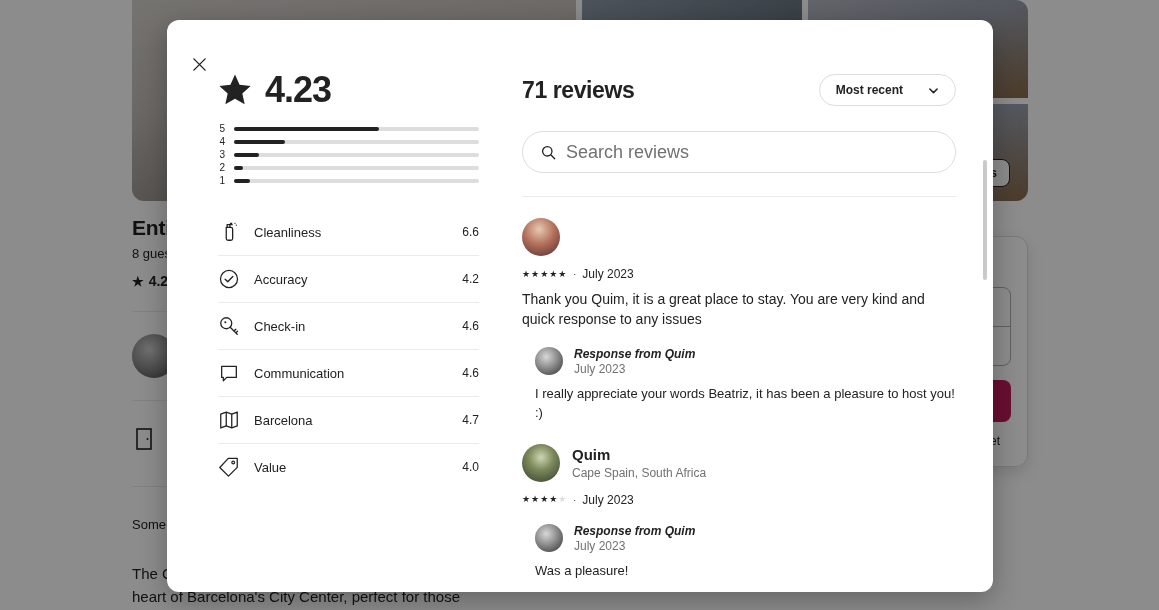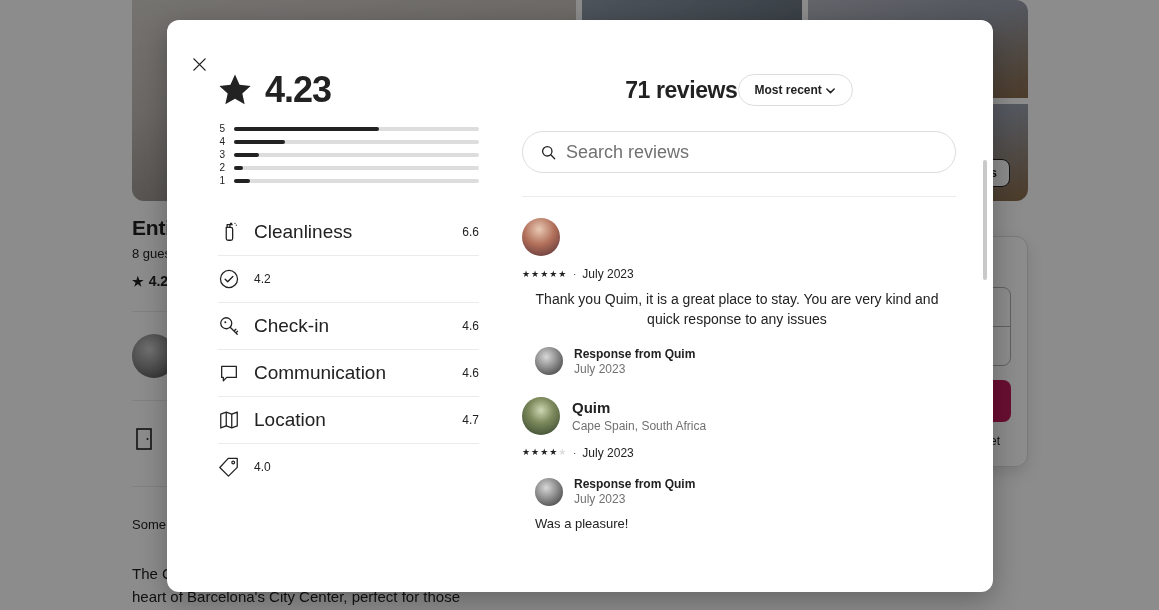--- a/index.html
+++ b/index.html
@@ -150,32 +150,32 @@
   .bar-track { flex:1; height:4px; background:#dddddd; border-radius:2px; position:relative; }
   .bar-fill { position:absolute; left:0; top:0; height:4px; background:#222222; border-radius:2px; }
 
   .cats { margin-top:22px; }
   .cat-row {
     display:flex; align-items:center; gap:14px;
     padding:12px 0; border-top:1px solid #ebebeb;
   }
   .cat-row:first-child { border-top:none; }
   .cat-ico { width:22px; height:22px; flex:none; color:#222; }
-  .cat-name { flex:1; font-size:19px; color:#222; }
+  .cat-name { flex:1; font-size:13px; color:#222; }
   .cat-val { font-size:12px; color:#222; }
 
   
   .right-pane {
     flex:1; padding: 54px 37px 0 11px;
     position:relative; overflow:hidden;
   }
-  .rp-head { display:flex; align-items:center; justify-content:center; }
+  .rp-head { display:flex; align-items:center; justify-content:space-between; }
   .rp-title { font-size:23px; font-weight:700; letter-spacing:-.4px; }
   .sort-btn {
-    display:flex; align-items:center; gap:3px;
+    display:flex; align-items:center; gap:25px;
     border:1px solid #dddddd; border-radius:20px;
     padding:8px 16px; font-size:12px; font-weight:600; color:#222;
     background:#fff; cursor:pointer; font-family:inherit;
   }
   .chev { width:11px; height:11px; }
 
   .search-box {
     margin-top:25px; height:42px;
     border:1px solid #dddddd; border-radius:24px;
     display:flex; align-items:center; gap:10px; padding:0 18px;
@@ -197,25 +197,25 @@
   .ava.a2 { background: radial-gradient(circle at 50% 35%, #cdd6b3 0%, #7d8a5c 40%, #2f3d2a 100%); }
   .ava.host { background: radial-gradient(circle at 40% 35%, #d8d8d8 0%, #8c8c8c 45%, #2e2e2e 100%); }
   .ava.sm { width:28px; height:28px; }
   .rev-name { font-size:15px; font-weight:600; line-height:1.2; }
   .rev-loc { font-size:12px; color:#717171; margin-top:2px; }
   .rev-meta { display:flex; align-items:center; gap:6px; margin-top:11px; }
   .stars { letter-spacing:1px; font-size:9px; color:#222; line-height:1; }
   .stars .off { color:#dddddd; }
   .dot { font-size:9px; color:#222; }
   .rev-date { font-size:12px; color:#222; }
-  .rev-body { margin-top:8px; font-size:14px; line-height:1.45; color:#222; max-width:430px;text-align:center; }
+  .rev-body { margin-top:8px; font-size:14px; line-height:1.45; color:#222; max-width:430px; }
 
   .host-reply { margin-top:17px; margin-left:13px; }
   .hr-head { display:flex; align-items:center; gap:11px; }
-  .hr-name { font-size:12px; font-weight:600; line-height:1.2; }
+  .hr-name { font-size:12px; font-weight:600; line-height:1.2;font-style:italic; }
   .hr-date { font-size:12px; color:#717171; margin-top:1px; }
   .hr-body { margin-top:9px; font-size:13px; line-height:1.45; color:#222; max-width:420px; }
 
   .scroll-thumb {
     position:absolute; right:6px; top:140px; width:4px; height:120px;
     background:#c9c9c9; border-radius:2px;
   }
 </style>
 </head>
 <body>
@@ -369,20 +369,21 @@
           </svg>
           <div class="cat-name">Cleanliness</div>
           <div class="cat-val">6.6</div>
         </div>
 
         <div class="cat-row">
           <svg class="cat-ico" viewBox="0 0 24 24">
             <circle cx="12" cy="12" r="9.3" fill="none" stroke="currentColor" stroke-width="1.4"></circle>
             <path d="M7.8 12.2l2.8 2.8 5.6-5.8" fill="none" stroke="currentColor" stroke-width="1.5" stroke-linecap="round" stroke-linejoin="round"></path>
           </svg>
+          <div class="cat-name">Accuracy</div>
           <div class="cat-val">4.2</div>
         </div>
 
         <div class="cat-row">
           <svg class="cat-ico" viewBox="0 0 24 24">
             <circle cx="9" cy="9" r="6" fill="none" stroke="currentColor" stroke-width="1.4"></circle>
             <path d="M13.3 13.3L21 21M17.5 17.5l2-2M19.5 19.5l1.8-1.8" fill="none" stroke="currentColor" stroke-width="1.4" stroke-linecap="round"></path>
             <circle cx="8" cy="8" r="1.1" fill="currentColor"></circle>
           </svg>
           <div class="cat-name">Check-in</div>
@@ -395,29 +396,30 @@
           </svg>
           <div class="cat-name">Communication</div>
           <div class="cat-val">4.6</div>
         </div>
 
         <div class="cat-row">
           <svg class="cat-ico" viewBox="0 0 24 24">
             <path d="M3 5.5l6-2.2 6 2.2 6-2.2v15.2l-6 2.2-6-2.2-6 2.2z" fill="none" stroke="currentColor" stroke-width="1.4" stroke-linejoin="round"></path>
             <path d="M9 3.3v15.2M15 5.5v15.2" fill="none" stroke="currentColor" stroke-width="1.4"></path>
           </svg>
-          <div class="cat-name">Location</div>
+          <div class="cat-name">Barcelona</div>
           <div class="cat-val">4.7</div>
         </div>
 
         <div class="cat-row">
           <svg class="cat-ico" viewBox="0 0 24 24">
             <path d="M11.2 2.6H21v9.8l-9.6 9.6-9.4-9.4z" fill="none" stroke="currentColor" stroke-width="1.4" stroke-linejoin="round"></path>
             <circle cx="16.6" cy="7" r="1.5" fill="none" stroke="currentColor" stroke-width="1.3"></circle>
           </svg>
+          <div class="cat-name">Value</div>
           <div class="cat-val">4.0</div>
         </div>
 
       </div>
     </div>
 
     <div class="right-pane">
 
       <div class="rp-head">
         <div class="rp-title">71 reviews</div>
@@ -453,20 +455,21 @@
           <div class="rev-body">Thank you Quim, it is a great place to stay. You are very kind and quick response to any issues</div>
 
           <div class="host-reply">
             <div class="hr-head">
               <div class="ava host sm"></div>
               <div>
                 <div class="hr-name">Response from Quim</div>
                 <div class="hr-date">July 2023</div>
               </div>
             </div>
+            <div class="hr-body">I really appreciate your words Beatriz, it has been a pleasure to host you! :)</div>
           </div>
         </div>
 
         <div class="review">
           <div class="rev-head">
             <div class="ava a2"></div>
             <div>
               <div class="rev-name">Quim</div>
               <div class="rev-loc">Cape Spain, South Africa</div>
             </div>

